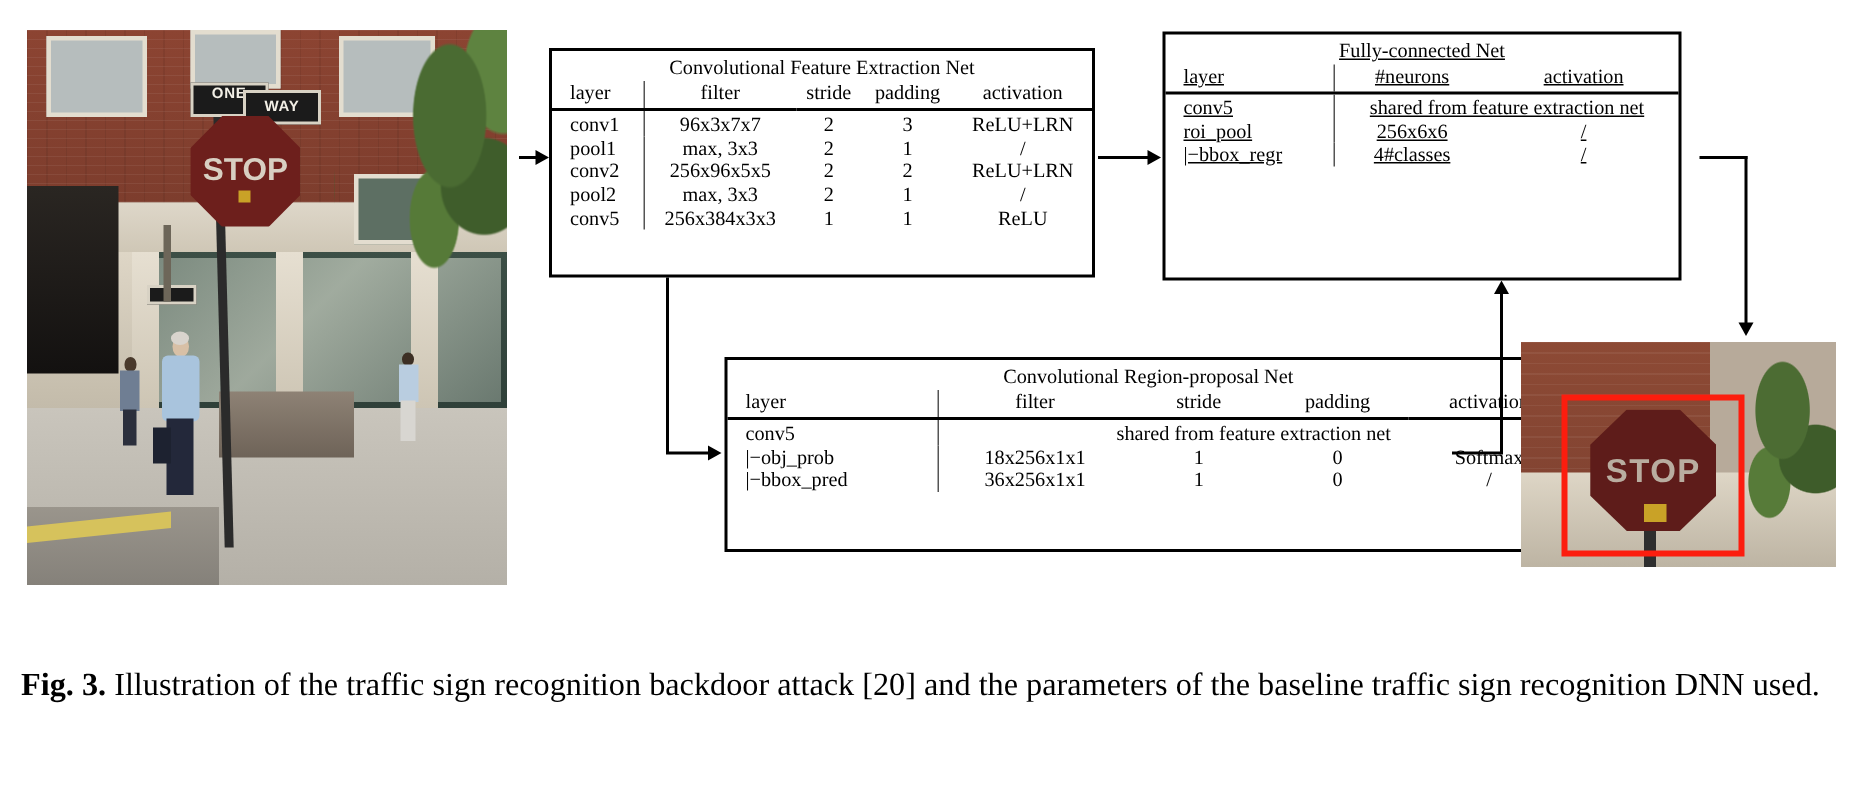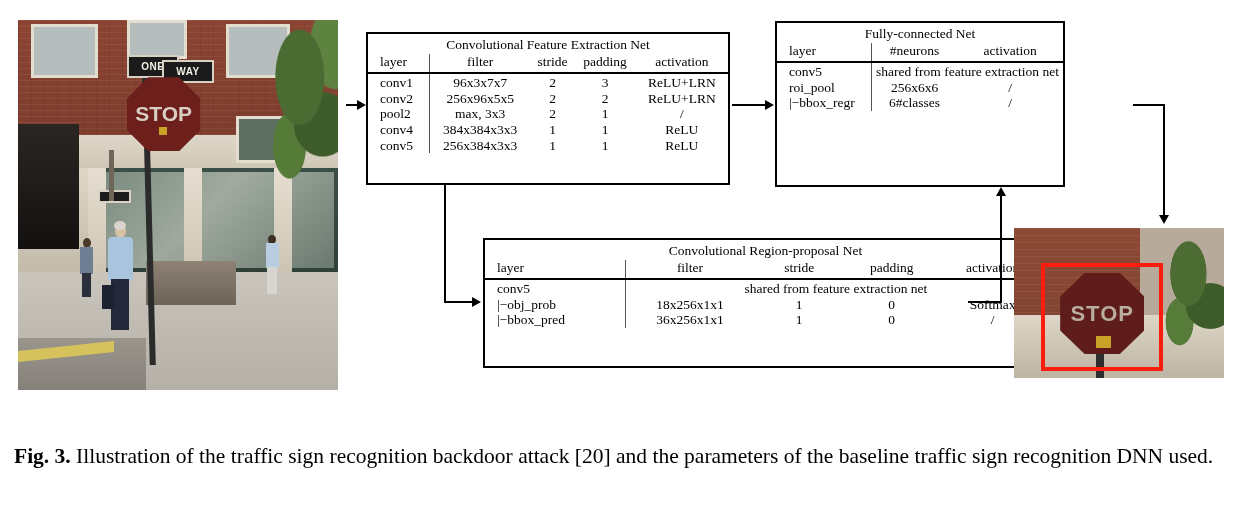--- a/index.html
+++ b/index.html
@@ -84,21 +84,21 @@
   #result-photo .rp-pole{position:absolute;left:39%;top:82%;width:4%;height:18%;background:#2e2e2e;}
   .bbox{position:absolute;left:13%;top:23%;width:58%;height:72%;
         border:4px solid #fc1d0e;box-sizing:border-box;}
   .bbox-label{position:absolute;left:11%;top:4%;width:87%;height:22%;
         background:#3224c8;display:flex;align-items:center;padding-left:6px;box-sizing:border-box;}
   .bbox-label span{color:#fff;font-family:"Liberation Sans",sans-serif;font-size:20px;}
 
   
   .netbox{position:absolute;border:2px solid #000;background:#fff;box-sizing:border-box;}
   #box-feature{left:366px;top:32px;width:364px;height:153px;}
-  #box-fc{left:775px;top:21px;width:290px;height:166px;}
+  #box-fc{left:775px;top:21px;width:346px;height:166px;text-decoration:underline;}
   #box-rpn{left:483px;top:238px;width:565px;height:130px;}
 
   table.net{border-collapse:collapse;width:100%;}
   table.net caption{caption-side:top;font-size:13.5px;padding:3px 0 1px;
                     font-family:"Liberation Serif",serif;}
   table.net th{font-weight:400;font-size:13.5px;padding:0 2px 2px;text-align:center;}
   table.net td{font-size:13.5px;padding:0 2px;text-align:center;line-height:1.16;}
   table.net td.lay,table.net th.lay{text-align:left;padding-left:12px;}
   .vsep{border-right:1.5px solid #555;}
   thead tr.hdr th{border-bottom:1px solid #000;}
@@ -136,21 +136,21 @@
     <div class="win" style="left:34%;top:0%;width:17%;height:9%;"></div>
     <div class="win" style="left:65%;top:1%;width:18%;height:13%;"></div>
     <div class="win" style="left:68%;top:26%;width:14%;height:11%;background:#5d6f63;"></div>
     <div class="tree"></div>
     <div class="sidewalk"></div>
     <div class="street"></div>
     <div class="curbyellow"></div>
     <div class="plinth"></div>
 
     <div class="pole" style="left:40%;top:15%;width:1.9%;height:78%;transform:skewX(1.5deg);"></div>
-    <div class="signone" style="left:34%;top:9.5%;width:15%;height:5.2%;display:flex;align-items:center;justify-content:center;">
+    <div class="signone" style="left:34%;top:9.5%;width:15%;height:5.2%;display:flex;justify-content:center;">
       <span style="font-size:10px;">ONE</span>
     </div>
     <div class="signone" style="left:45%;top:10.8%;width:15%;height:5.2%;display:flex;align-items:center;justify-content:center;">
       <span style="font-size:10px;">WAY</span>
     </div>
     <div class="stop" style="left:34%;top:15.5%;width:23%;height:20%;">
       <b style="font-size:21px;">STOP</b>
     </div>
     <div class="sticker" style="left:44%;top:29%;width:2.6%;height:2.2%;"></div>
     <div class="signone" style="left:25%;top:46%;width:9%;height:2.4%;"></div>
@@ -189,39 +189,39 @@
       </thead>
       <tbody>
         <tr>
             <td class="lay vsep">conv1</td>
             <td>96x3x7x7</td>
             <td>2</td>
             <td>3</td>
             <td>ReLU+LRN</td>
           </tr>
         <tr>
+            <td class="lay vsep">pool1</td>
+            <td>max, 3x3</td>
+            <td>2</td>
+            <td>1</td>
+            <td>/</td>
+          </tr>
+        <tr>
             <td class="lay vsep">conv2</td>
             <td>256x96x5x5</td>
             <td>2</td>
             <td>2</td>
             <td>ReLU+LRN</td>
           </tr>
         <tr>
             <td class="lay vsep">pool2</td>
             <td>max, 3x3</td>
             <td>2</td>
             <td>1</td>
             <td>/</td>
-          </tr>
-        <tr>
-            <td class="lay vsep">conv4</td>
-            <td>384x384x3x3</td>
-            <td>1</td>
-            <td>1</td>
-            <td>ReLU</td>
           </tr>
         <tr>
             <td class="lay vsep">conv5</td>
             <td>256x384x3x3</td>
             <td>1</td>
             <td>1</td>
             <td>ReLU</td>
           </tr>
       </tbody>
     </table>
@@ -242,21 +242,21 @@
           <td class="lay vsep">conv5</td>
           <td class="span" colspan="2">shared from feature extraction net</td>
         </tr>
         <tr>
             <td class="lay vsep">roi_pool</td>
             <td>256x6x6</td>
             <td>/</td>
           </tr>
         <tr>
             <td class="lay vsep">|−bbox_regr</td>
-            <td>6#classes</td>
+            <td>4#classes</td>
             <td>/</td>
           </tr>
       </tbody>
     </table>
   </div>
 
   <div class="netbox" id="box-rpn">
     <table class="net">
       <caption>Convolutional Region-proposal Net</caption>
       <thead>

